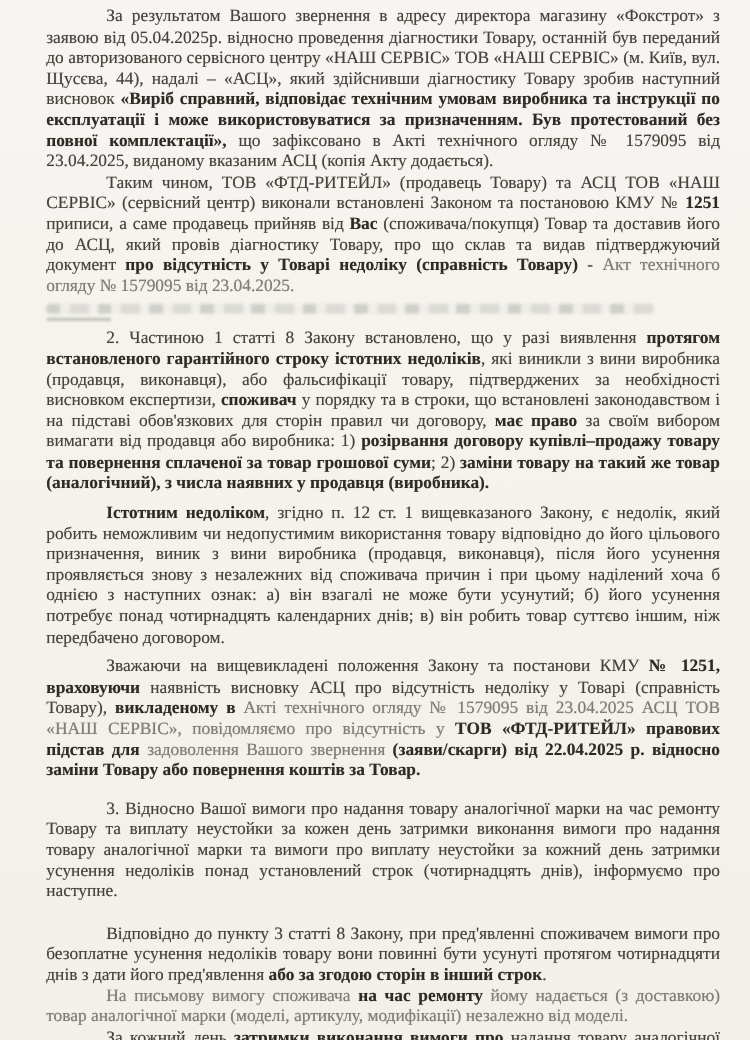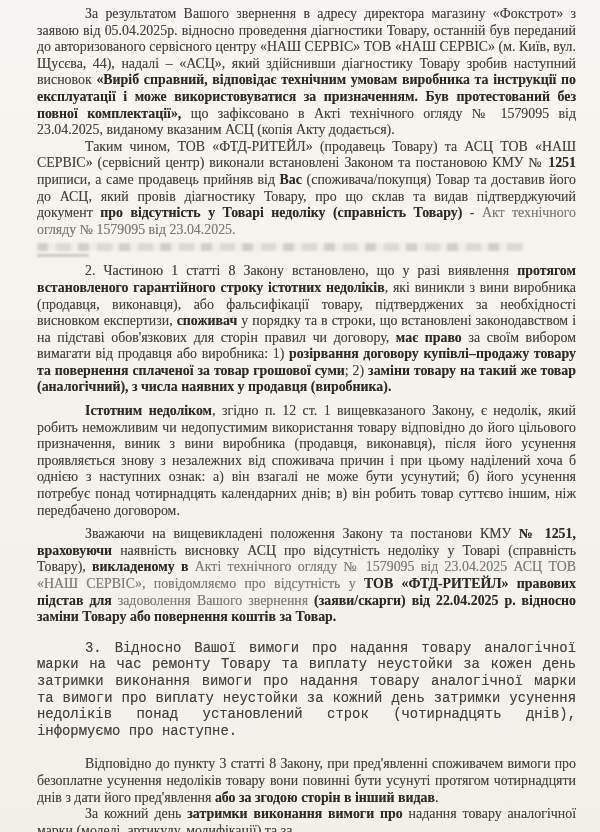--- a/index.html
+++ b/index.html
@@ -25,21 +25,21 @@
     text-align: justify;
     text-shadow: 0 0 0.6px rgba(70, 64, 58, 0.45);
   }
   .page p {
     margin: 0;
     text-indent: 48px;
   }
   .b { font-weight: 700; color: #2e2b27; }
   .g { color: #827d76; }
   .gap-sm  { margin-top: 7px  !important; }
-  .gap-md  { margin-top: 14px !important; font-family: Liberation Mono, monospace; }
+  .gap-md  { margin-top: 14px !important; }
   .gap-lg  { margin-top: 17px !important; }
   
   .bleed {
     margin: 5px 0 6px 0;
     height: 14px;
   }
   .bleed .smudge-main {
     height: 8px;
     width: 488px;
     border-radius: 3px;
@@ -77,18 +77,19 @@
   </div>
 
   <p><span>2. Частиною 1 статті 8 Закону встановлено, що у разі виявлення </span><span class="b">протягом встановленого гарантійного строку істотних недоліків</span><span>, які виникли з вини виробника (продавця, виконавця), або фальсифікації товару, підтверджених за необхідності висновком експертизи, </span><span class="b">споживач</span><span> у порядку та в строки, що встановлені законодавством і на підставі обов'язкових для сторін правил чи договору, </span><span class="b">має право</span><span> за своїм вибором вимагати від продавця або виробника: 1) </span><span class="b">розірвання договору купівлі–продажу товару та повернення сплаченої за товар грошової суми</span><span>; 2) </span><span class="b">заміни товару на такий же товар (аналогічний), з числа наявних у продавця (виробника).</span></p>
 
   <p class="gap-sm"><span class="b">Істотним недоліком</span><span>, згідно п. 12 ст. 1 вищевказаного Закону, є недолік, який робить неможливим чи недопустимим використання товару відповідно до його цільового призначення, виник з вини виробника (продавця, виконавця), після його усунення проявляється знову з незалежних від споживача причин і при цьому наділений хоча б однією з наступних ознак: а) він взагалі не може бути усунутий; б) його усунення потребує понад чотирнадцять календарних днів; в) він робить товар суттєво іншим, ніж передбачено договором.</span></p>
 
   <p class="gap-sm"><span>Зважаючи на вищевикладені положення Закону та постанови КМУ </span><span class="b">№ 1251, враховуючи</span><span> наявність висновку АСЦ про відсутність недоліку у Товарі (справність Товару), </span><span class="b">викладеному в</span><span class="g"> Акті технічного огляду № 1579095 від 23.04.2025 АСЦ ТОВ «НАШ СЕРВІС», повідомляємо про відсутність у </span><span class="b">ТОВ «ФТД-РИТЕЙЛ» правових підстав для</span><span class="g"> задоволення Вашого звернення </span><span class="b">(заяви/скарги) від 22.04.2025 р. відносно заміни Товару або повернення коштів за Товар.</span></p>
 
   <p class="gap-md"><span>3. Відносно Вашої вимоги про надання товару аналогічної марки на час ремонту Товару та виплату неустойки за кожен день затримки виконання вимоги про надання товару аналогічної марки та вимоги про виплату неустойки за кожний день затримки усунення недоліків понад установлений строк (чотирнадцять днів), інформуємо про наступне.</span></p>
 
-  <p class="gap-lg"><span>Відповідно до пункту 3 статті 8 Закону, при пред'явленні споживачем вимоги про безоплатне усунення недоліків товару вони повинні бути усунуті протягом чотирнадцяти днів з дати його пред'явлення </span><span class="b">або за згодою сторін в інший видав</span><span>.</span></p>
+  <p class="gap-lg"><span>Відповідно до пункту 3 статті 8 Закону, при пред'явленні споживачем вимоги про безоплатне усунення недоліків товару вони повинні бути усунуті протягом чотирнадцяти днів з дати його пред'явлення </span><span class="b">або за згодою сторін в інший строк</span><span>.</span></p>
 
+  <p><span class="g">На письмову вимогу споживача </span><span class="b">на час ремонту</span><span class="g"> йому надається (з доставкою) товар аналогічної марки (моделі, артикулу, модифікації) незалежно від моделі.</span></p>
 
   <p><span>За кожний день </span><span class="b">затримки виконання вимоги про</span><span> надання товару аналогічної марки (моделі, артикулу, модифікації) та за </span></p>
 
 </div>
 
 </body></html>

